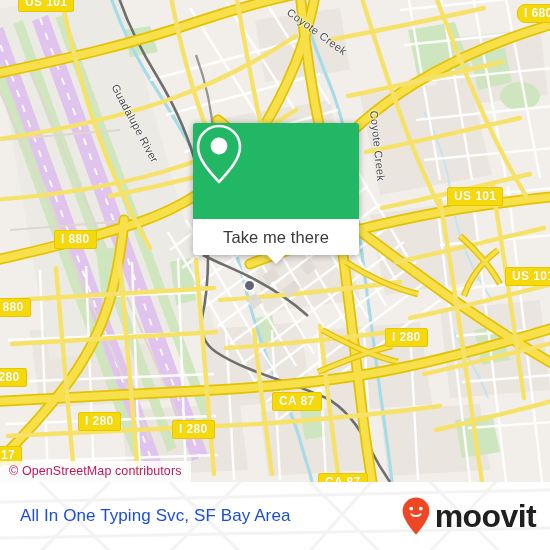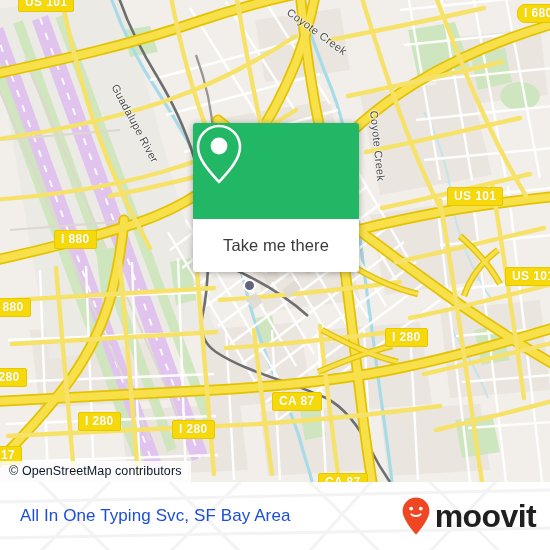--- a/index.html
+++ b/index.html
@@ -12,35 +12,35 @@
 
   
   #map{position:absolute;left:0;top:0;width:550px;height:482px;overflow:hidden;background:#efebe6;}
   #map svg{position:absolute;left:0;top:0;}
 
   
   #attribution{
     position:absolute;left:0;bottom:0;
     background:rgba(255,255,255,.82);
     padding:3px 9px 4px 9px;
-    font-size:12.5px;color:#0f172a;letter-spacing:.1px;
+    font-size:12.5px;color:#be185d;letter-spacing:.1px;
     white-space:nowrap;
   }
 
   
   #popup{
     position:absolute;left:193px;top:123px;width:166px;
     filter:drop-shadow(0 1px 3px rgba(0,0,0,.33));
   }
   #popup-head{
     height:96px;border-radius:3px 3px 0 0;
     display:flex;align-items:center;justify-content:center;
   }
   #popup-foot{
-    height:53px;background:#ffffff;border-radius:0 0 3px 3px;
+    height:36px;background:#ffffff;border-radius:0 0 3px 3px;
     display:flex;align-items:center;justify-content:center;
     font-size:16.5px;color:#3b3b3b;letter-spacing:.1px;
   }
   #popup-arrow{
     position:absolute;left:50%;top:132px;transform:translateX(-50%);
     width:0;height:0;
     border-left:9px solid transparent;
     border-right:9px solid transparent;
     border-top:9px solid #ffffff;
   }

